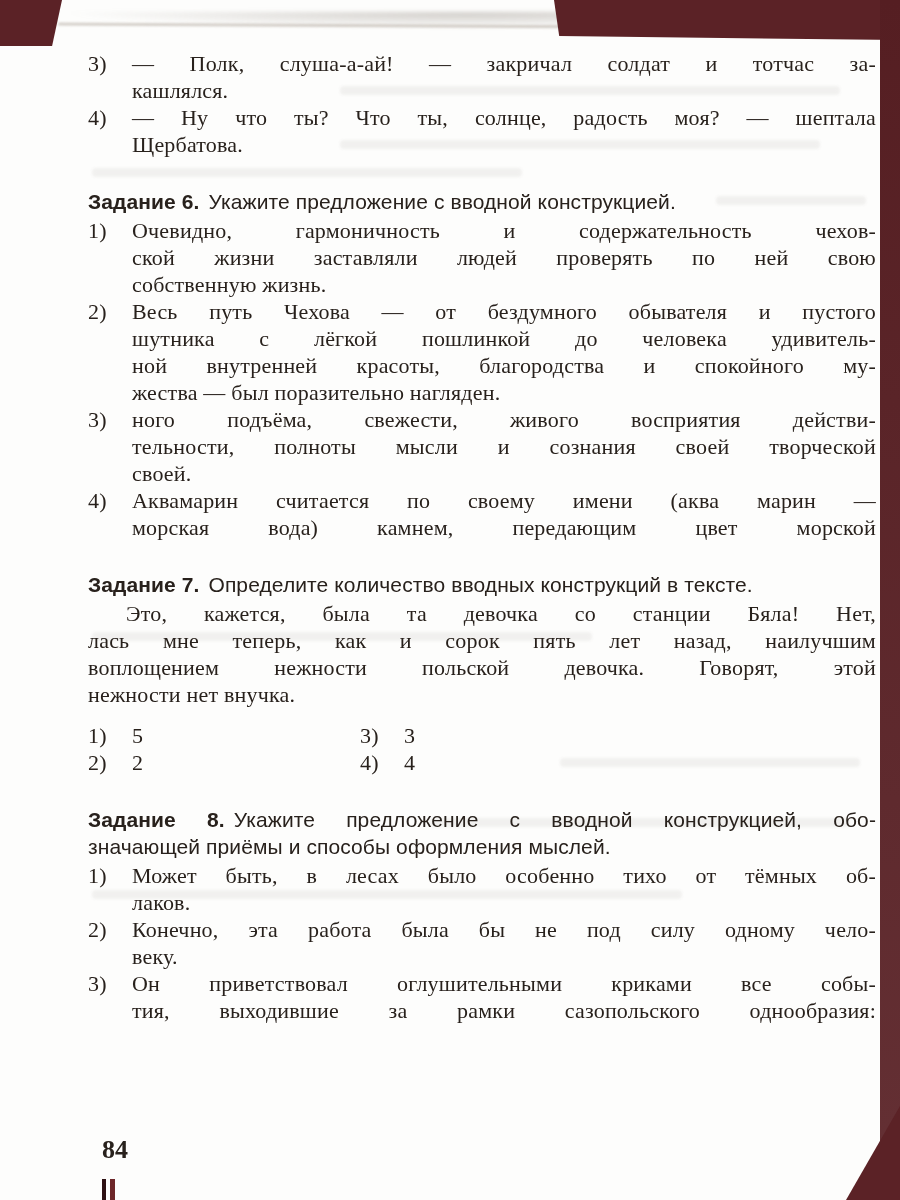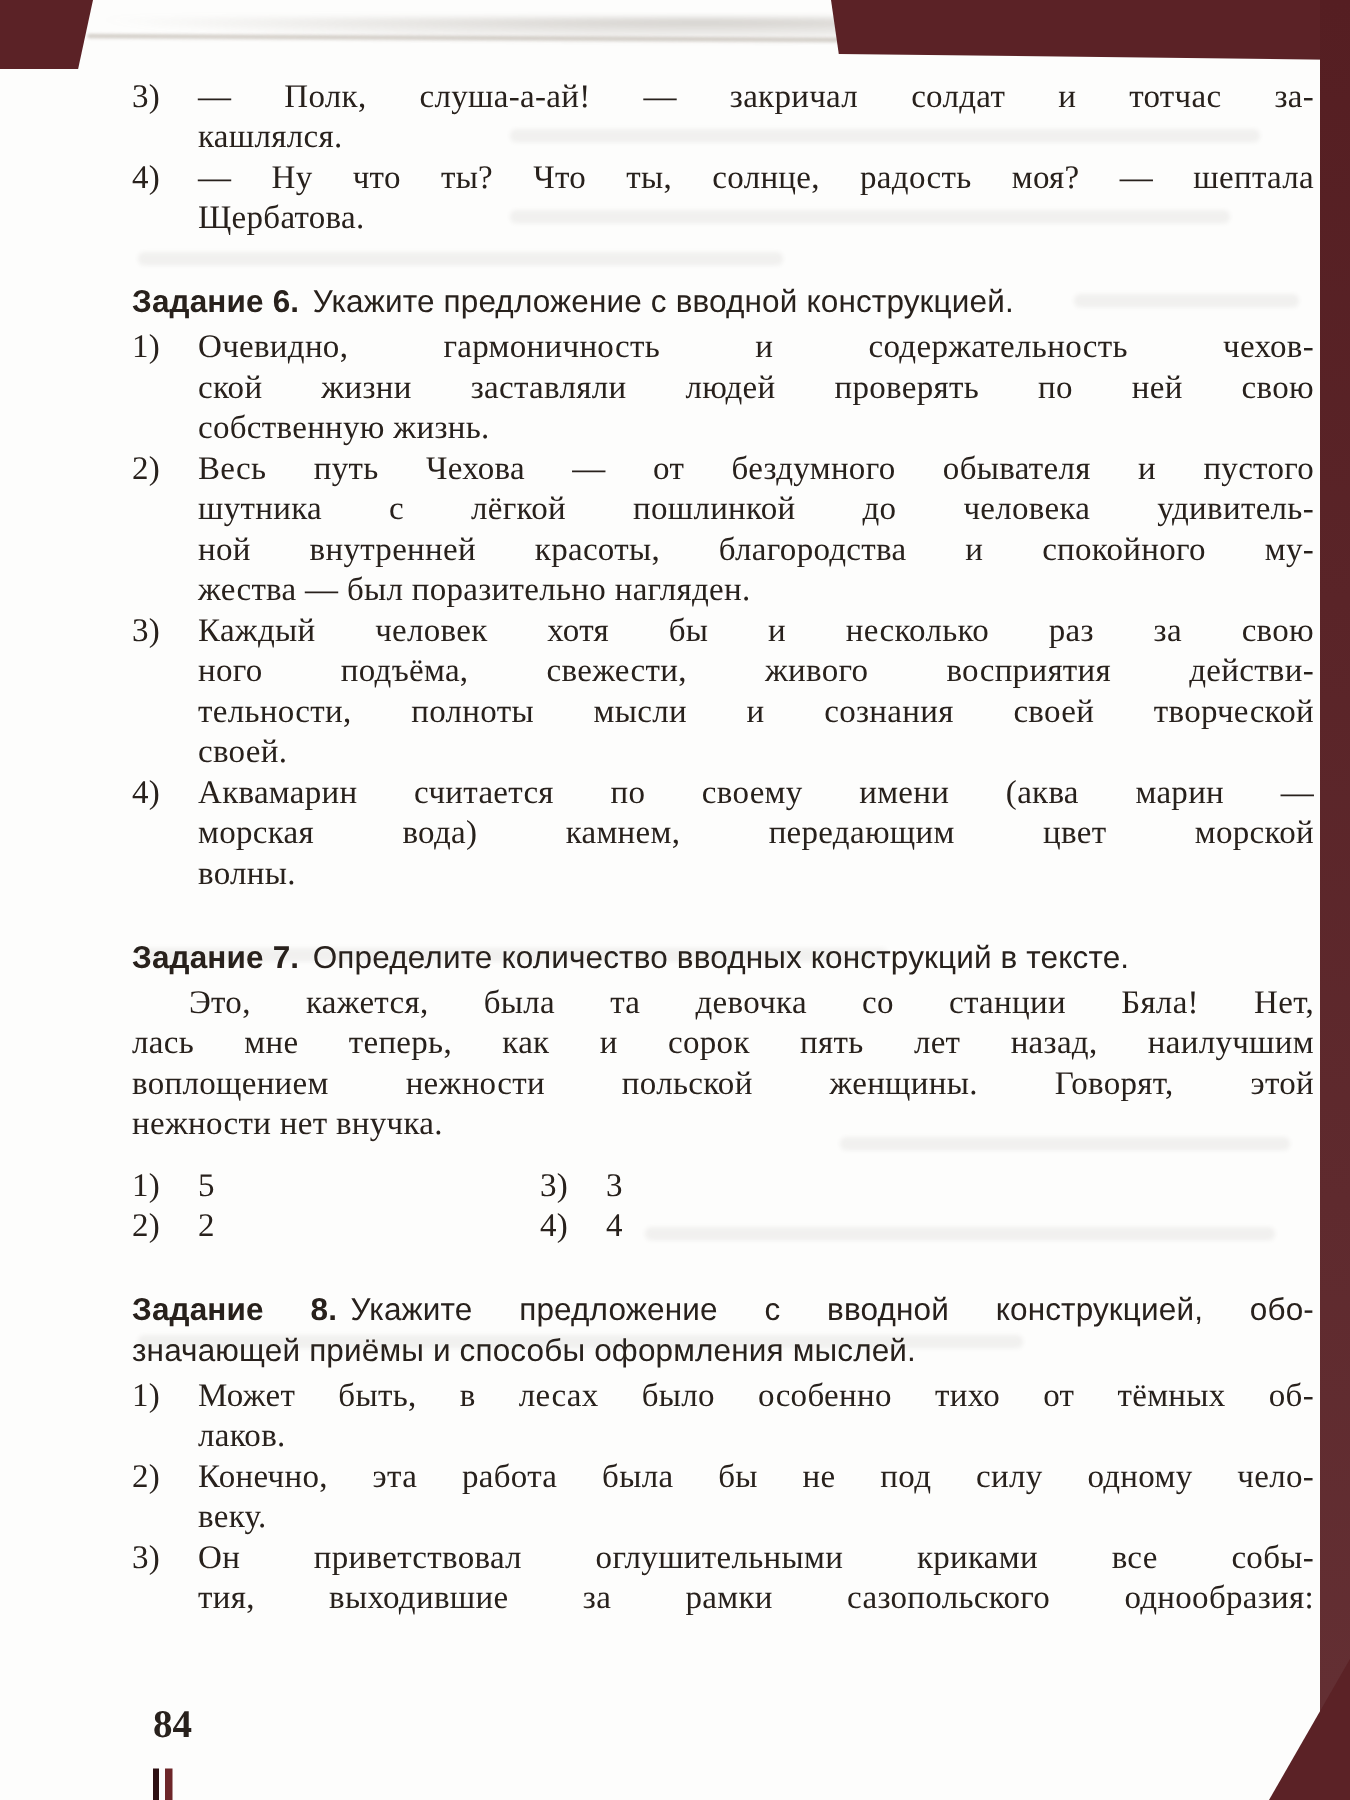--- a/index.html
+++ b/index.html
@@ -148,41 +148,39 @@
       </div>
       <div class="item">
         <span class="num">2)</span>
         <div class="line just">Весь путь Чехова — от бездумного обывателя и пустого</div>
         <div class="line just">шутника с лёгкой пошлинкой до человека удивитель-</div>
         <div class="line just">ной внутренней красоты, благородства и спокойного му-</div>
         <div class="line last">жества — был поразительно нагляден.</div>
       </div>
       <div class="item">
         <span class="num">3)</span>
-        <div class="line just">Каждый человек хотя бы и несколько раз за свою</div>
         <div class="line just">ного подъёма, свежести, живого восприятия действи-</div>
         <div class="line just">тельности, полноты мысли и сознания своей творческой</div>
         <div class="line last">своей.</div>
       </div>
       <div class="item">
         <span class="num">4)</span>
         <div class="line just">Аквамарин считается по своему имени (аква марин —</div>
         <div class="line just">морская вода) камнем, передающим цвет морской</div>
-        <div class="line last">волны.</div>
       </div>
     </section>
 
     <section class="task">
       <div class="task-heading">
         <div class="line last"><b class="task-label">Задание 7.</b><span class="task-prompt">Определите количество вводных конструкций в тексте.</span></div>
       </div>
       <div class="passage">
         <div class="line just first">Это, кажется, была та девочка со станции Бяла! Нет,</div>
         <div class="line just">лась мне теперь, как и сорок пять лет назад, наилучшим</div>
-        <div class="line just">воплощением нежности польской женщины. Говорят, этой</div>
+        <div class="line just">воплощением нежности польской девочка. Говорят, этой</div>
         <div class="line last">нежности нет внучка.</div>
       </div>
       <div class="answers">
         <div class="answer">
           <span class="num">1)</span><span>5</span>
         </div>
         <div class="answer">
           <span class="num">3)</span><span>3</span>
         </div>
         <div class="answer">

